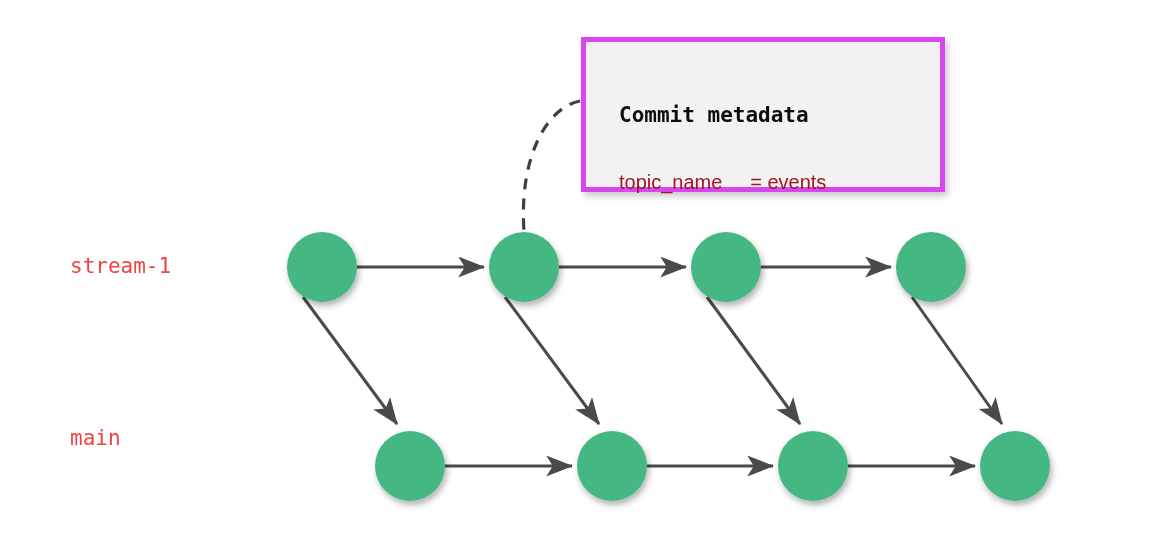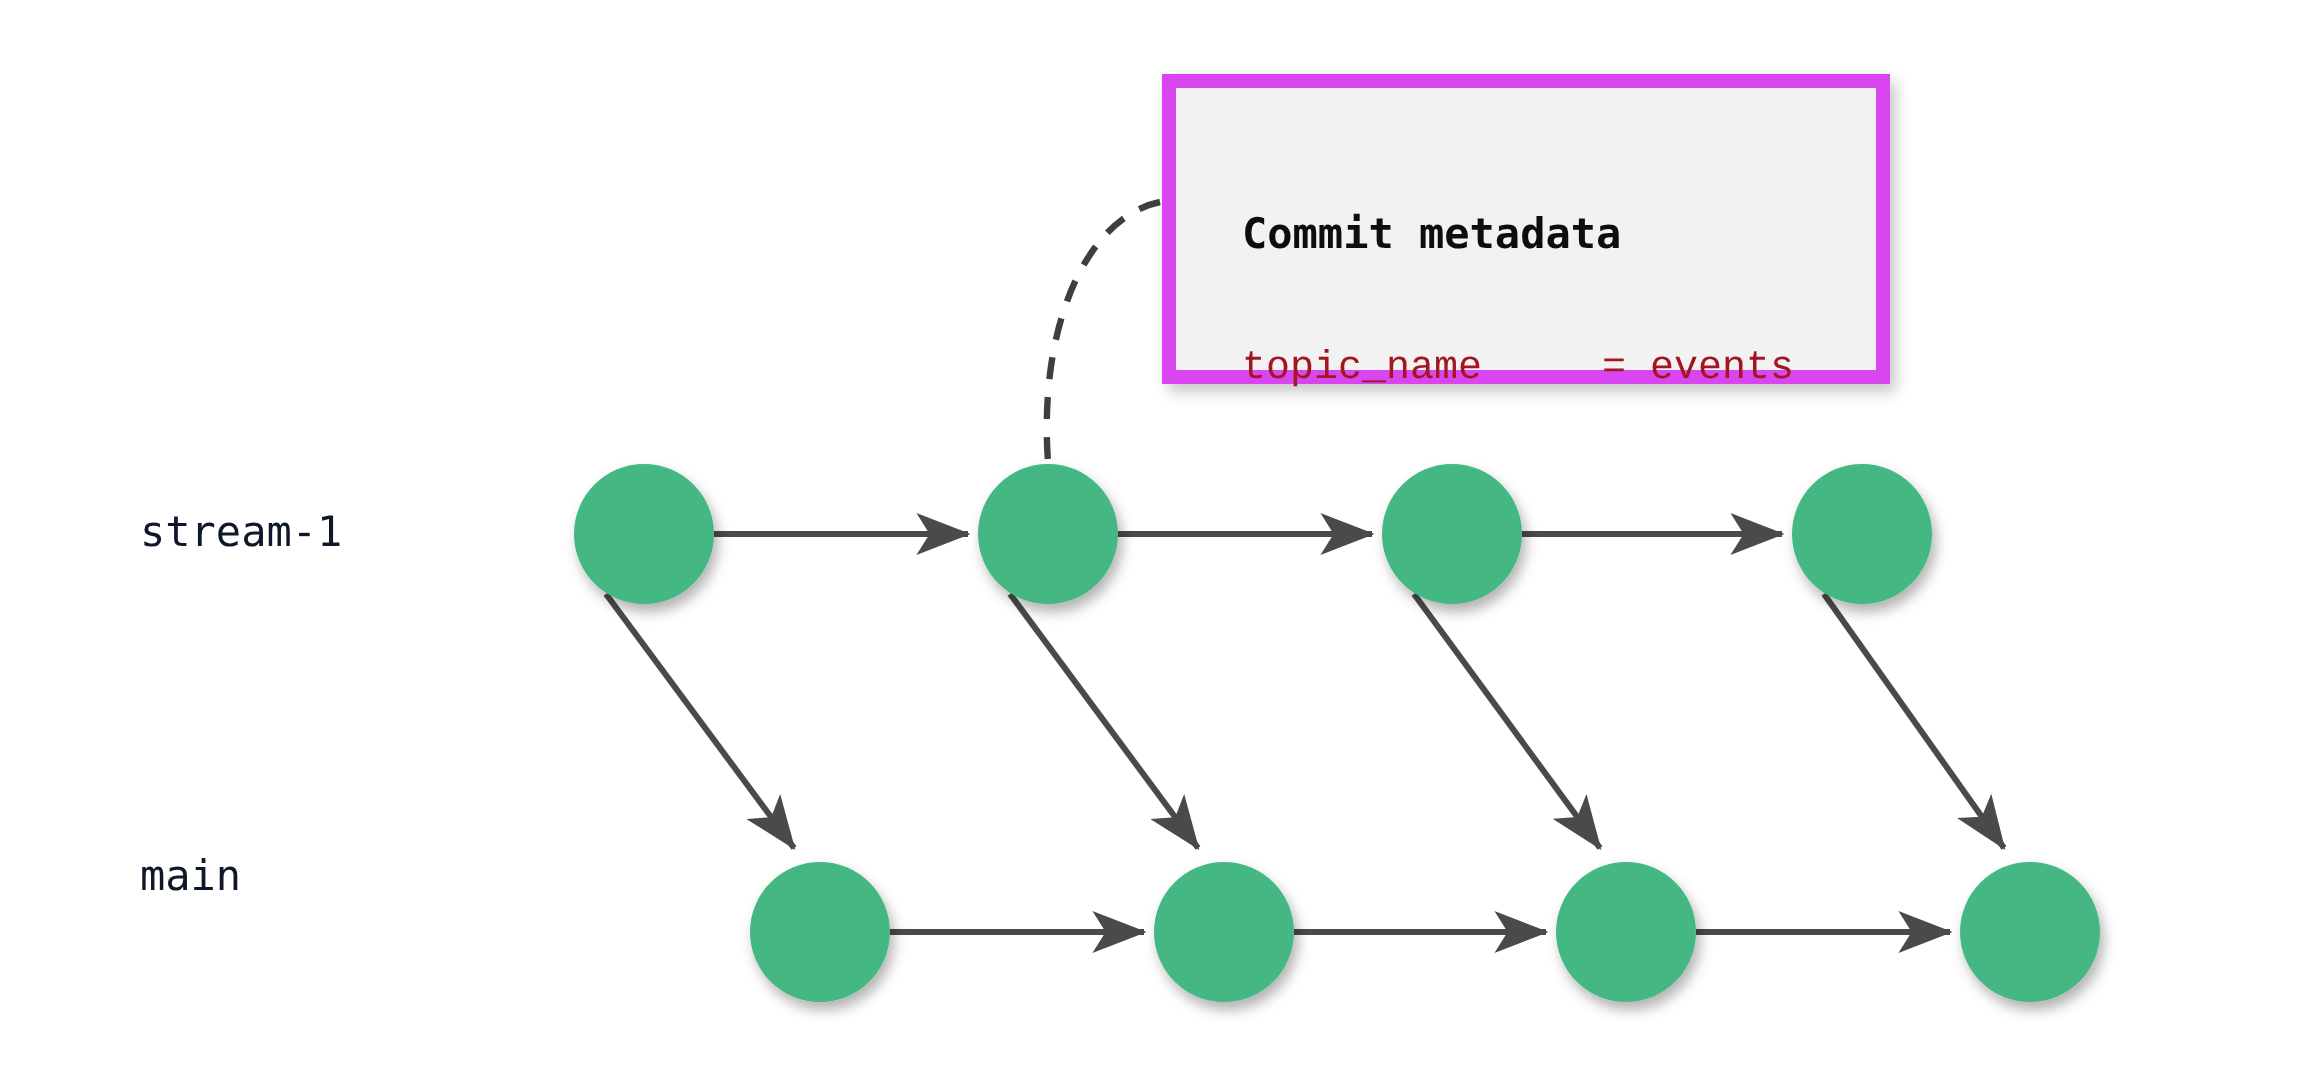--- a/index.html
+++ b/index.html
@@ -18,54 +18,54 @@
     position: absolute;
     left: 0;
     top: 0;
     width: 1160px;
     height: 536px;
   }
   .branch-label {
     position: absolute;
     font-family: "DejaVu Sans Mono", monospace;
     font-size: 21px;
-    color: #0f172a;
+    color: #ef4444;
     white-space: pre;
     letter-spacing: 0px;
   }
   #label-stream-1 { left: 70px; top: 254px; }
   #label-main     { left: 70px; top: 426px; }
 
   #callout-box {
     position: absolute;
     left: 581px;
     top: 37px;
     width: 364px;
     height: 155px;
     background: #f2f2f2;
-    border: 7px solid #d946ef;
+    border: 5px solid #d946ef;
     box-shadow: 3px 4px 7px rgba(0,0,0,0.22);
     box-sizing: border-box;
   }
   #callout-inner {
     position: absolute;
     left: 33px;
     top: 20px;
     white-space: pre;
   }
   #callout-title {
     font-family: "DejaVu Sans Mono", monospace;
     font-size: 21px;
     font-weight: bold;
     color: #0d0d0d;
     line-height: 30px;
     white-space: pre;
   }
   .callout-row {
-    font-family: Liberation Mono, monospace;
+    font-family: Liberation Sans, sans-serif;
     font-size: 20px;
     color: #a31621;
     line-height: 29px;
     white-space: pre;
   }
 </style>
 </head>
 <body>
 
 <svg id="canvas" viewBox="0 0 1160 536">

